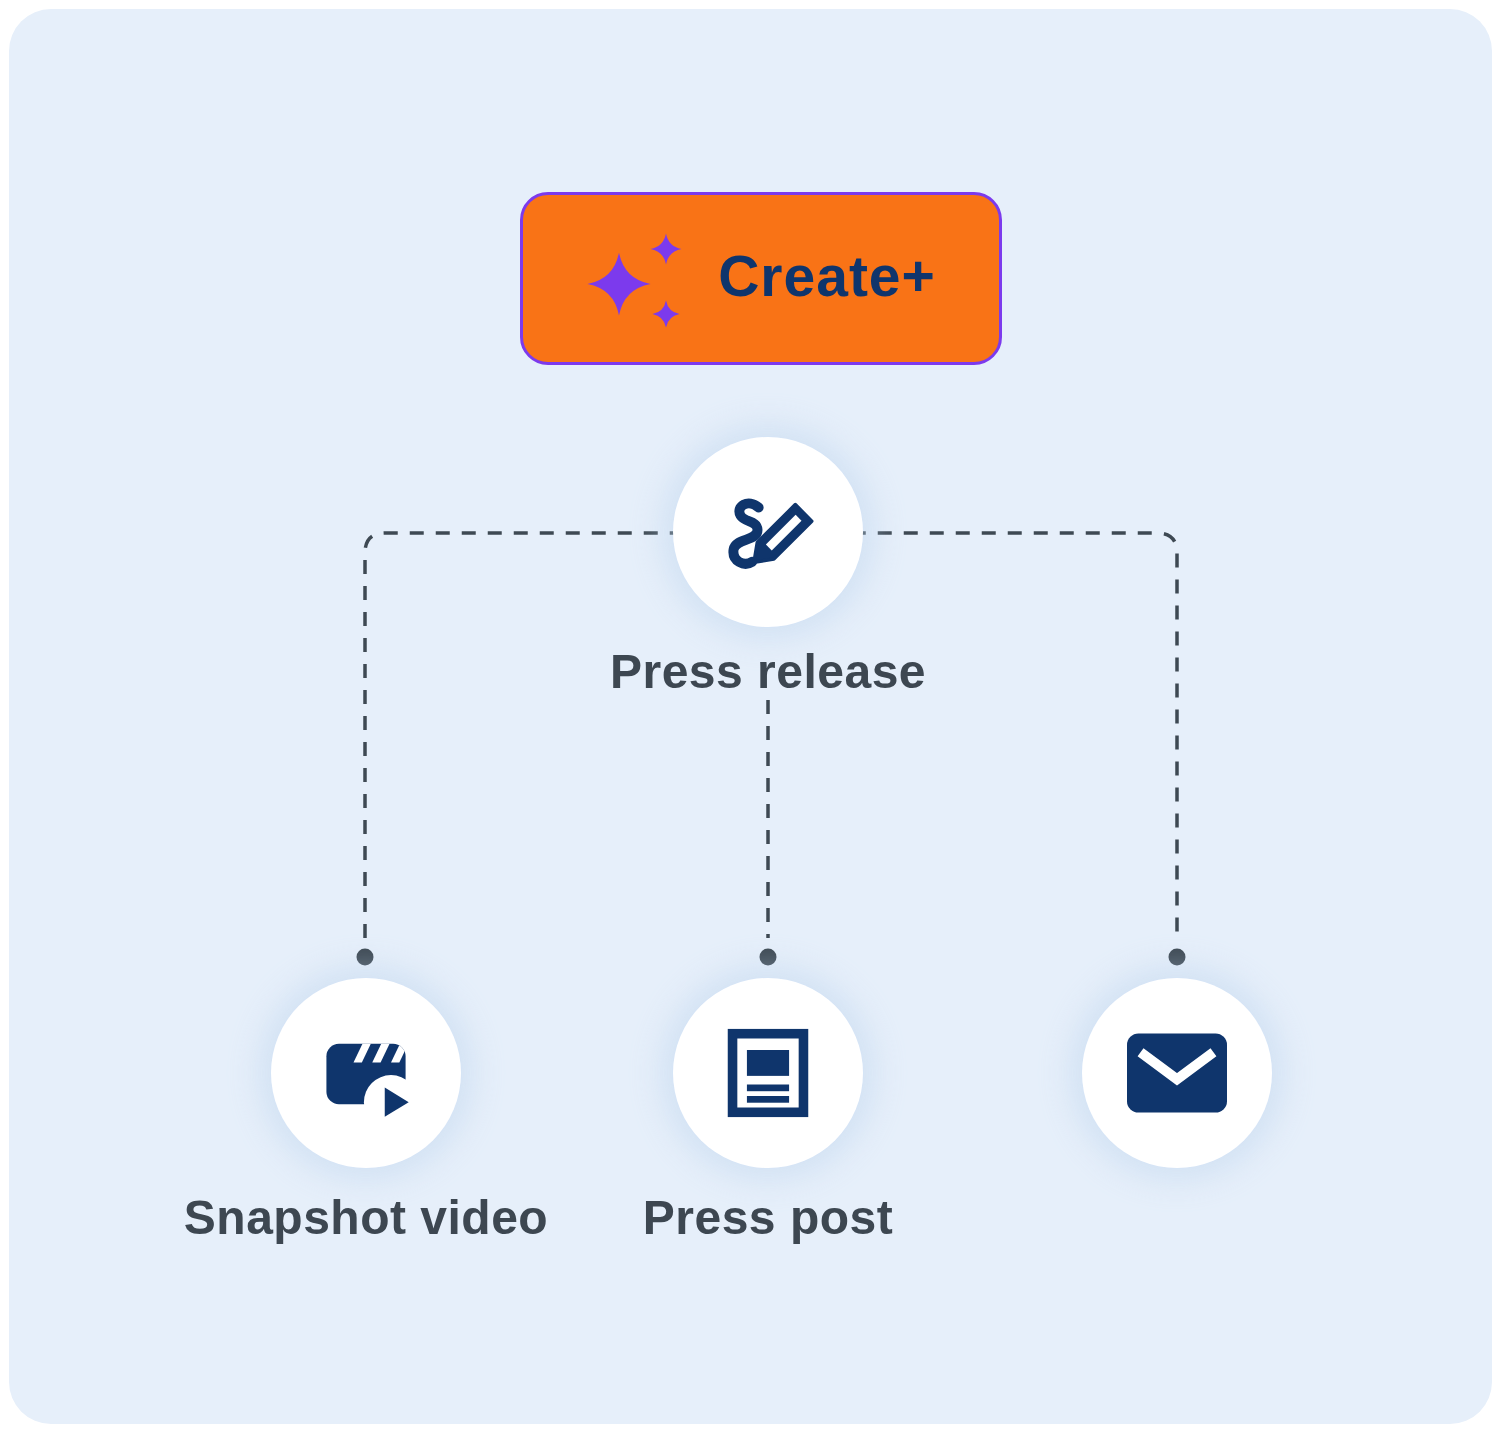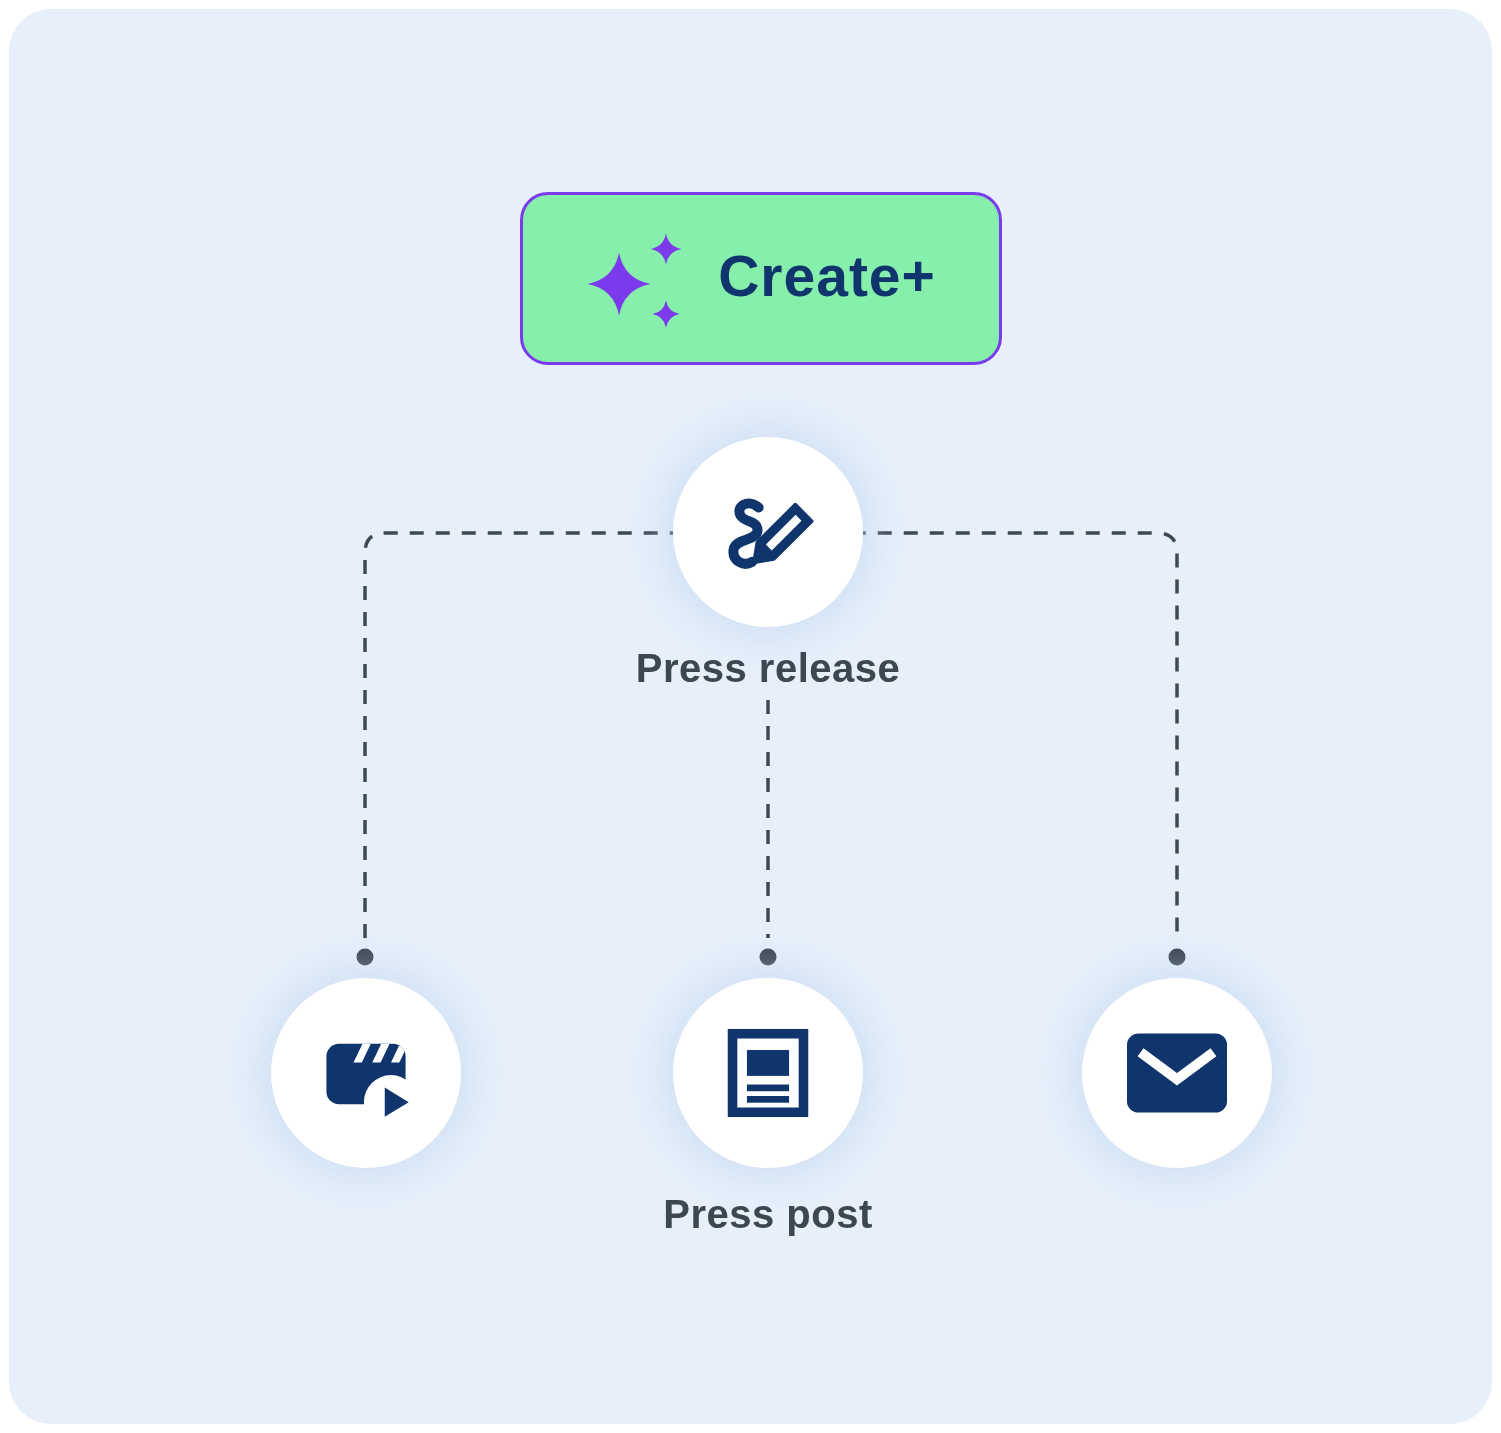--- a/index.html
+++ b/index.html
@@ -13,36 +13,36 @@
   }
   *{box-sizing:border-box;}
   body{margin:0;background:var(--page_bg);font-family:"Liberation Sans",sans-serif;}
   .board{position:relative;width:1501px;height:1433px;background:var(--page_bg);overflow:hidden;}
   .panel{position:absolute;left:9px;top:9px;right:9px;bottom:9px;background:var(--panel_bg);border-radius:42px;}
   .connectors{position:absolute;left:0;top:0;}
   .dash{fill:none;stroke:var(--line);stroke-width:3.5;stroke-dasharray:14 12;}
   .dot{fill:var(--line);}
   .create-btn{
     position:absolute;left:520px;top:192px;width:482px;height:173px;
-    background:#86efac;border:3px solid var(--purple);border-radius:28px;
+    background:#f97316;border:3px solid var(--purple);border-radius:28px;
     display:flex;align-items:center;justify-content:center;gap:32px;cursor:pointer;
   }
   .create-label{font-size:57px;font-weight:bold;color:var(--navy);letter-spacing:1px;line-height:1;padding-bottom:4px;}
   .node{
     position:absolute;width:190px;height:190px;border-radius:50%;background:var(--node_bg);
     display:flex;align-items:center;justify-content:center;
     box-shadow:0 0 30px 12px rgba(186,211,237,0.45);
   }
   .node.press{left:673px;top:437px;}
   .node.snapshot{left:271px;top:978px;}
   .node.blog{left:673px;top:978px;}
   .node.media{left:1082px;top:978px;}
   .nlabel{
     position:absolute;width:420px;text-align:center;
-    font-weight:bold;font-size:40px;color:var(--slate);letter-spacing:0.5px;line-height:1;
+    font-weight:bold;font-size:48px;color:var(--slate);letter-spacing:0.5px;line-height:1;
   }
   .nlabel.press{left:558px;top:648px;}
   .nlabel.snapshot{left:156px;top:1194px;}
   .nlabel.blog{left:558px;top:1194px;}
   .nlabel.media{left:972px;top:1194px;}
   .ic-navy{fill:var(--navy);}
   .ic-white{fill:#ffffff;}
   .ic-purple{fill:var(--purple);}
   .ic-stroke-navy{fill:none;stroke:var(--navy);}
   .ic-stroke-white{fill:none;stroke:#ffffff;}
@@ -89,20 +89,21 @@
       <rect class="ic-navy" x="10" y="20" width="76" height="58" rx="12"></rect>
       <g clip-path="url(#clapclip)">
         <polygon class="ic-white" points="36,38 46,17 54,17 44,38"></polygon>
         <polygon class="ic-white" points="54,38 64,17 72,17 62,38"></polygon>
         <polygon class="ic-white" points="72,38 82,17 90,17 80,38"></polygon>
       </g>
       <circle class="ic-white" cx="72" cy="76" r="26"></circle>
       <polygon class="ic-navy" points="66,62 66,90 89,76"></polygon>
     </svg>
   </div>
+  <div class="nlabel snapshot">Snapshot video</div>
 
   <div class="node blog">
     <svg width="92" height="92" viewBox="0 0 96 96">
       <rect class="ic-navy" x="6" y="2" width="84" height="92"></rect>
       <rect class="ic-white" x="16" y="12" width="64" height="72"></rect>
       <rect class="ic-navy" x="26" y="24" width="44" height="27"></rect>
       <rect class="ic-navy" x="26" y="60" width="44" height="7"></rect>
       <rect class="ic-navy" x="26" y="72" width="44" height="7"></rect>
     </svg>
   </div>

